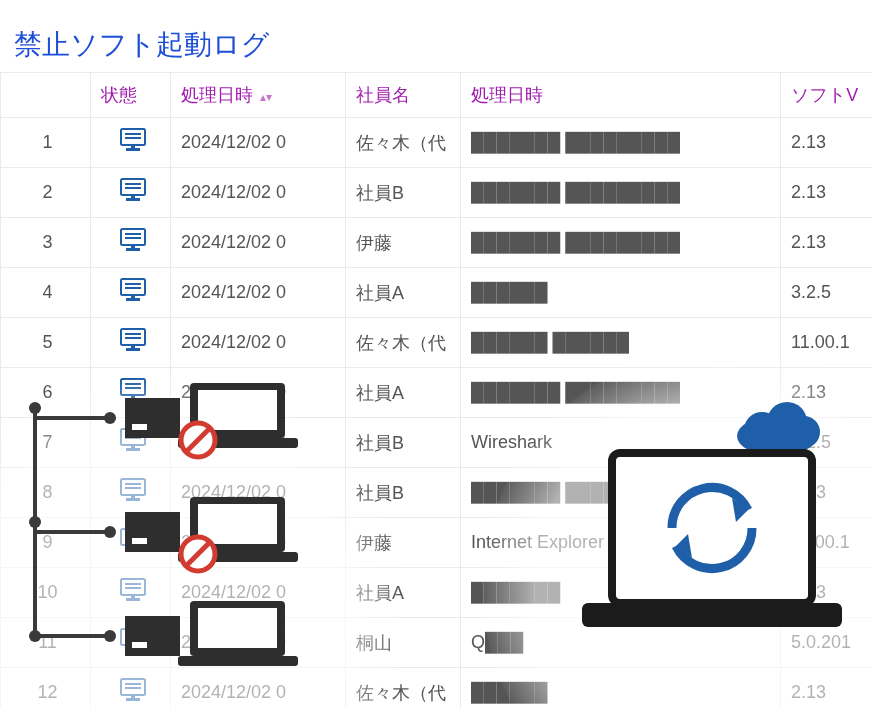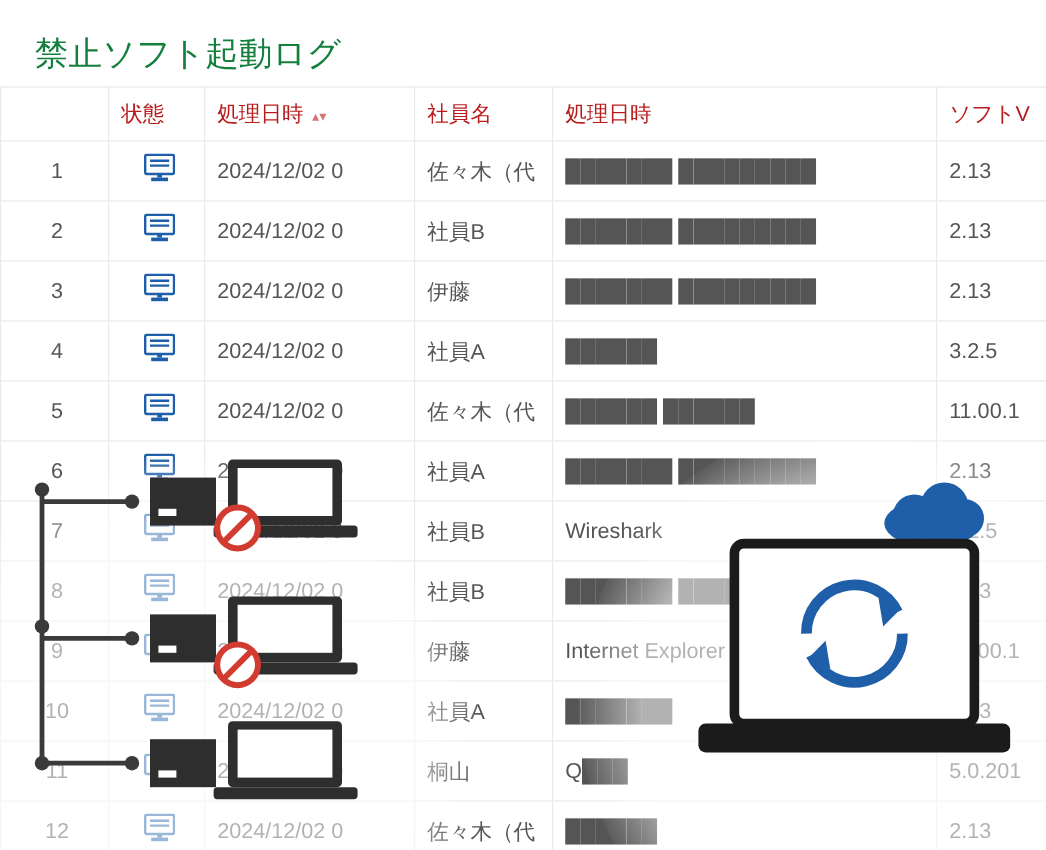--- a/index.html
+++ b/index.html
@@ -1,28 +1,28 @@
 <!DOCTYPE html>
 <html><head>
   <meta charset="utf-8">
   <style>
     * { margin:0; padding:0; box-sizing:border-box; }
     body {
       font-family: "Segoe UI","Hiragino Kaku Gothic Pro","Yu Gothic","Meiryo",sans-serif;
       font-size:18px; color:#333; background:#fff; width:872px; height:708px;
       overflow:hidden; position:relative;
     }
-    .page-title { font-size:28px; color:#15803d; padding:26px 16px 8px 29px; font-weight:400; }
+    .page-title { font-size:28px; color:#1d4ed8; padding:26px 16px 8px 14px; font-weight:400; }
     table { width:100%; border-collapse:collapse; table-layout:fixed; }
     th, td {
       border:1px solid #eaeaea; padding:10px 6px 10px 10px; text-align:left;
       font-weight:400; white-space:nowrap; overflow:hidden; text-overflow:clip;
       color:#555;
     }
-    th { color:#b91c1c; font-size:18px; }
+    th { color:#a21caf; font-size:18px; }
     td.num { text-align:center; }
     col.c0{width:90px}col.c1{width:80px}col.c2{width:175px}col.c3{width:115px}
     col.c4{width:320px}col.c5{width:92px}
     .sort-ind { font-size:12px; opacity:.6; margin-left:2px; }
 
     .status-icon{display:inline-flex;align-items:center;justify-content:center;width:100%;}
     .status-icon svg{display:block}
 
     .overlay{position:absolute;pointer-events:none}
     .fade-l{left:-80px;bottom:-150px;width:480px;height:480px;border-radius:50%;

